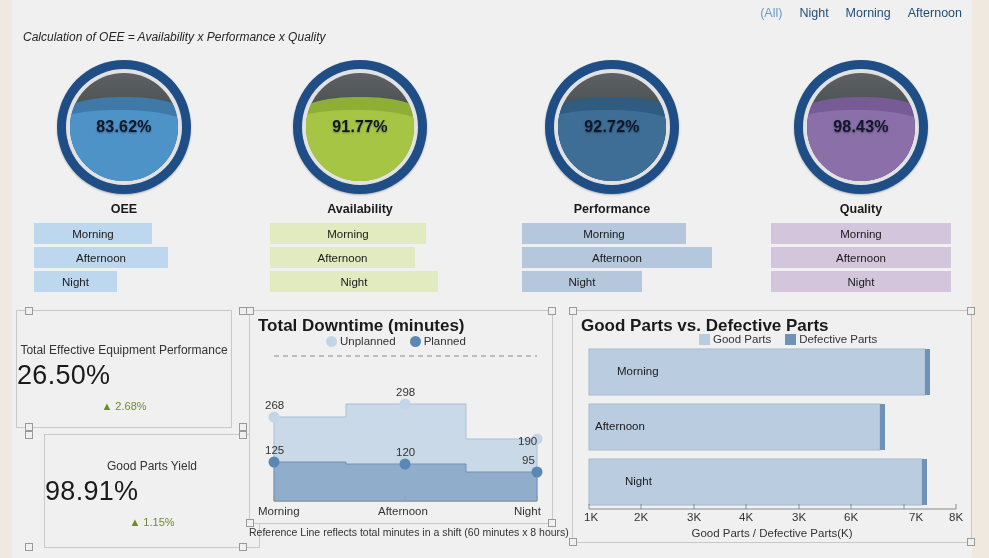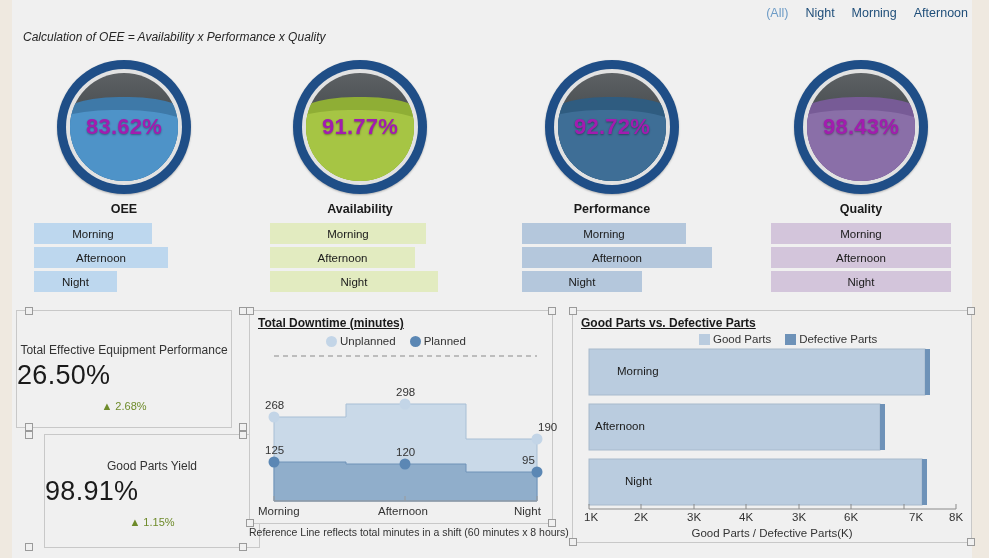--- a/index.html
+++ b/index.html
@@ -19,21 +19,21 @@
     position:absolute;left:9px;top:4px;
     font-family:"Liberation Serif", serif;
     font-weight:bold;font-size:20px;color:#1F4E79;
     letter-spacing:.1px;white-space:nowrap;
   }
   .subtitle{
     position:absolute;left:11px;top:30px;
     font-style:italic;font-size:12px;color:#262626;white-space:nowrap;
   }
   .filters{
-    position:absolute;right:4px;top:6px;
+    position:absolute;right:10px;top:6px;
     display:flex;gap:17px;align-items:center;
   }
   .filters span{font-size:12.5px;color:#1F4E79;cursor:pointer;white-space:nowrap;}
   .filters span.muted{color:#6C9BC6;}
 
   
   .gauge-col{position:absolute;top:60px;width:240px;}
   .gauge-wrap{position:relative;width:134px;height:134px;margin:0 auto;}
   .ring{
     position:absolute;inset:0;border-radius:50%;
@@ -51,21 +51,21 @@
   .liquid .back{
     position:absolute;left:0;right:0;top:0;bottom:0;
     background:linear-gradient(180deg,#5c5f62 0%,#4b5053 22%,#4b5053 100%);
   }
   .liquid .wave1,.liquid .wave2{
     position:absolute;left:-18%;width:136%;
     border-radius:46% 46% 0 0 / 26% 26% 0 0;
   }
   .val{
     position:absolute;inset:0;display:flex;align-items:center;justify-content:center;
-    color:#a21caf;font-size:22px;font-weight:bold;letter-spacing:.2px;
+    color:#0f172a;font-size:16px;font-weight:bold;letter-spacing:.2px;
     text-shadow:0 1px 2px rgba(0,0,0,.35);
   }
   .gauge-label{
     text-align:center;font-size:12.5px;font-weight:bold;color:#1a1a1a;
     margin-top:8px;
   }
   .bars{margin-top:6px;position:relative;}
   .bar-row{height:24px;margin-bottom:0;position:relative;}
   .bar{
     position:absolute;left:0;top:1px;height:21px;
@@ -76,23 +76,22 @@
   
   .panel{position:absolute;border:1px solid #C8C8C8;background:#F0F0F0;}
   .handle{
     position:absolute;width:6px;height:6px;background:#F0F0F0;
     border:1px solid #9a9a9a;
   }
   .kpi-title{text-align:center;font-size:12px;color:#333;}
   .kpi-value{text-align:left;font-size:27px;color:#1a1a1a;margin-top:3px;letter-spacing:.3px;}
   .kpi-delta{text-align:center;font-size:11px;color:#6E8B2A;margin-top:9px;}
   .panel-title{
-    position:absolute;left:8px;top:5px;font-size:12px;font-weight:bold;color:#1a1a1a;
+    position:absolute;left:8px;top:5px;font-size:17px;font-weight:bold;color:#1a1a1a;
     white-space:nowrap;
-    text-decoration:underline;
   }
   .legend{position:absolute;display:flex;gap:14px;align-items:center;font-size:11.5px;color:#333;}
   .legend .item{display:flex;align-items:center;gap:3px;white-space:nowrap;}
   .dot{width:11px;height:11px;border-radius:50%;display:inline-block;}
   .sq{width:11px;height:11px;display:inline-block;}
 
   .dt-label{position:absolute;font-size:11.5px;color:#333;white-space:nowrap;}
   .axis-cat{position:absolute;font-size:11.5px;color:#333;white-space:nowrap;}
   .footnote{
     position:absolute;text-align:center;font-size:10.5px;color:#333;white-space:nowrap;
@@ -263,21 +262,21 @@
       <circle cx="24" cy="106" r="5.5" fill="#C3D5E7"></circle>
       <circle cx="155" cy="93" r="5.5" fill="#C3D5E7"></circle>
       <circle cx="287" cy="128" r="5.5" fill="#C3D5E7"></circle>
       <circle cx="24" cy="151" r="5.5" fill="#5B87B4"></circle>
       <circle cx="155" cy="153" r="5.5" fill="#5B87B4"></circle>
       <circle cx="287" cy="161" r="5.5" fill="#5B87B4"></circle>
     </svg>
 
     <div class="dt-label" style="left:15px;top:88px;">268</div>
     <div class="dt-label" style="left:146px;top:75px;">298</div>
-    <div class="dt-label" style="left:268px;top:110px;margin-left:20px;">190</div>
+    <div class="dt-label" style="left:268px;top:124px;">190</div>
     <div class="dt-label" style="left:15px;top:133px;">125</div>
     <div class="dt-label" style="left:146px;top:135px;">120</div>
     <div class="dt-label" style="left:272px;top:143px;">95</div>
 
     <div class="axis-cat" style="left:8px;top:194px;">Morning</div>
     <div class="axis-cat" style="left:128px;top:194px;">Afternoon</div>
     <div class="axis-cat" style="left:264px;top:194px;">Night</div>
   </div>
   <div class="handle" style="left:234px;top:307px;"></div>
   <div class="handle" style="left:536px;top:307px;"></div>

